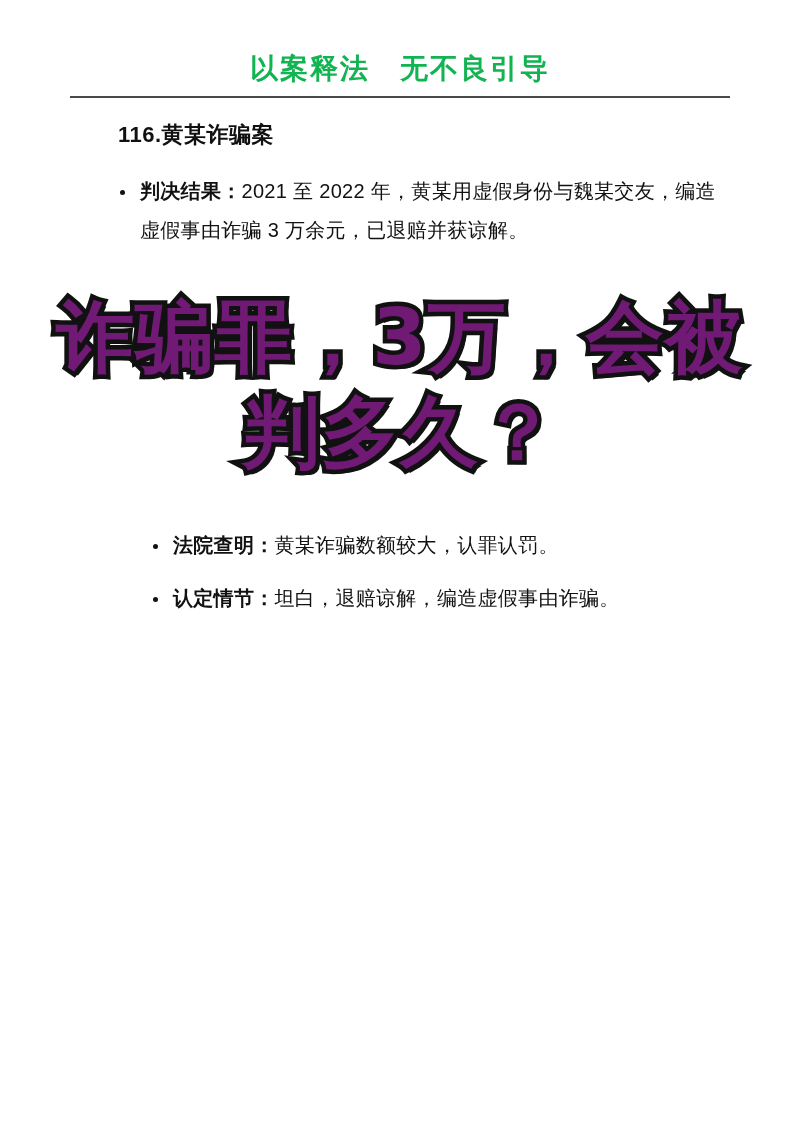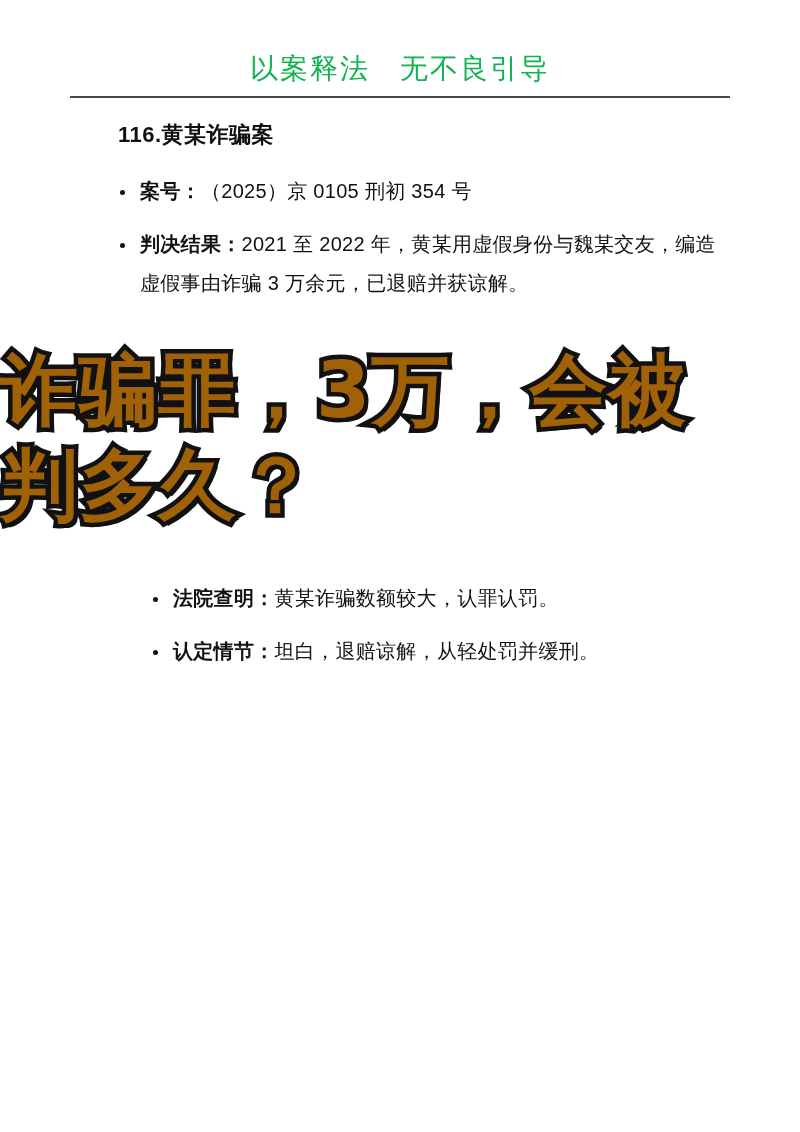--- a/index.html
+++ b/index.html
@@ -24,21 +24,21 @@
   }
 
   
   .header {
     text-align: center;
     padding-top: 52px;
   }
   .header-title {
     display: inline-block;
     font-size: 28px;
-    font-weight: normal;
+    font-weight: bold;
     color: #12b452;
     letter-spacing: 2px;
     line-height: 1.2;
     white-space: pre;
   }
   .header-rule {
     width: 660px;
     height: 2px;
     background: #4a4a4a;
     margin: 10px auto 0 auto;
@@ -84,25 +84,26 @@
   .bullet-label {
     font-weight: bold;
   }
   .bullet-text {
     font-weight: normal;
   }
 
   
   .headline {
     margin: 40px 0 0 0;
+    text-align: center;
     font-family: "DejaVu Sans", "Liberation Sans", sans-serif;
     font-weight: bold;
     font-size: 78px;
     line-height: 1.22;
-    color: #a16207;
+    color: #701a75;
     -webkit-text-stroke: 9px #111111;
     paint-order: stroke fill;
     letter-spacing: 1px;
     white-space: pre-line;
     text-shadow:
       4px 4px 0 #111111;
   }
 
   
   .lower-list {
@@ -121,33 +122,30 @@
 
   <div class="header">
     <div class="header-title">以案释法　无不良引导</div>
     <div class="header-rule"></div>
   </div>
 
   <div class="case-title">116.黄某诈骗案</div>
 
   <ul class="bullet-list">
     <li class="bullet-item">
-      <span class="bullet-label">案号：</span><span class="bullet-text">（2025）京 0105 刑初 354 号</span>
-    </li>
-    <li class="bullet-item">
       <span class="bullet-label">判决结果：</span><span class="bullet-text">2021 至 2022 年，黄某用虚假身份与魏某交友，编造虚假事由诈骗 3 万余元，已退赔并获谅解。</span>
     </li>
   </ul>
 
   <div class="headline">诈骗罪，3万，会被
 判多久？</div>
 
   <ul class="bullet-list lower-list">
     <li class="bullet-item">
       <span class="bullet-label">法院查明：</span><span class="bullet-text">黄某诈骗数额较大，认罪认罚。</span>
     </li>
     <li class="bullet-item">
-      <span class="bullet-label">认定情节：</span><span class="bullet-text">坦白，退赔谅解，从轻处罚并缓刑。</span>
+      <span class="bullet-label">认定情节：</span><span class="bullet-text">坦白，退赔谅解，编造虚假事由诈骗。</span>
     </li>
   </ul>
 
   <div class="spacer-bottom"></div>
 </div>
 
 </body></html>

